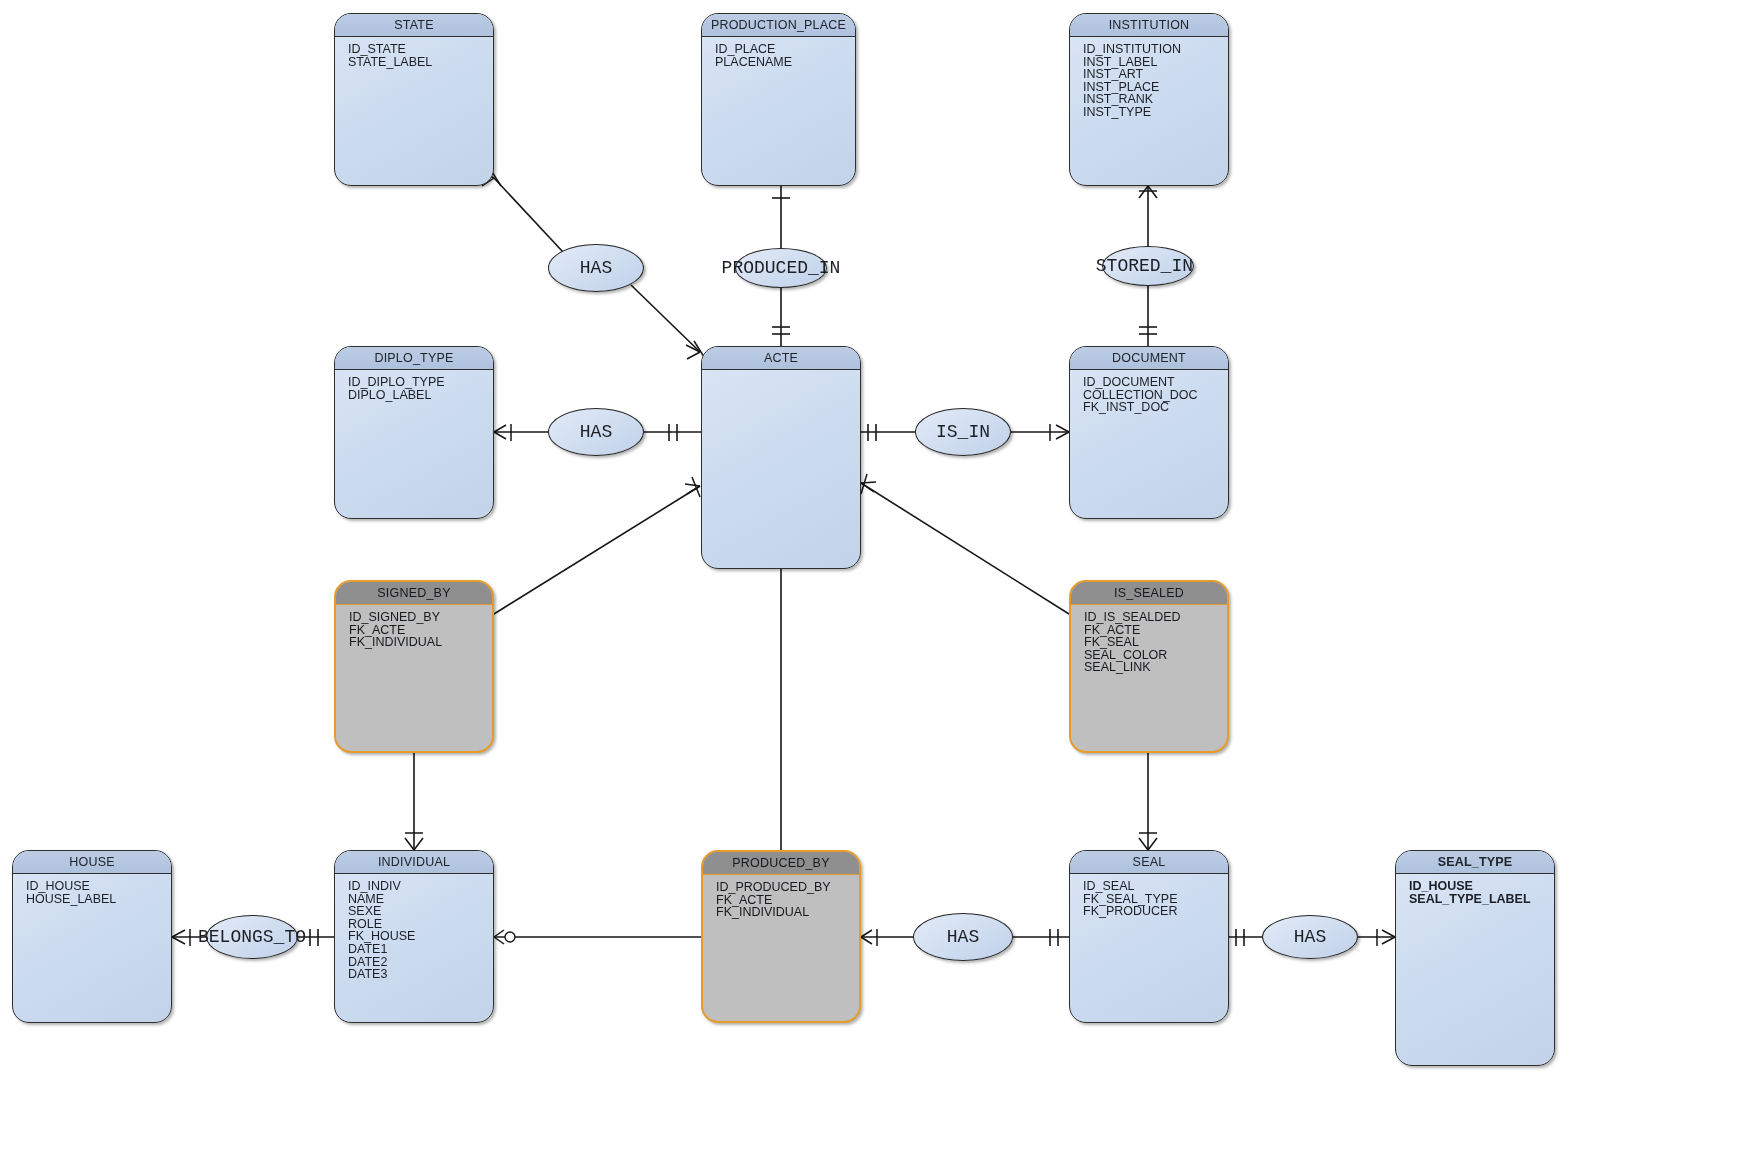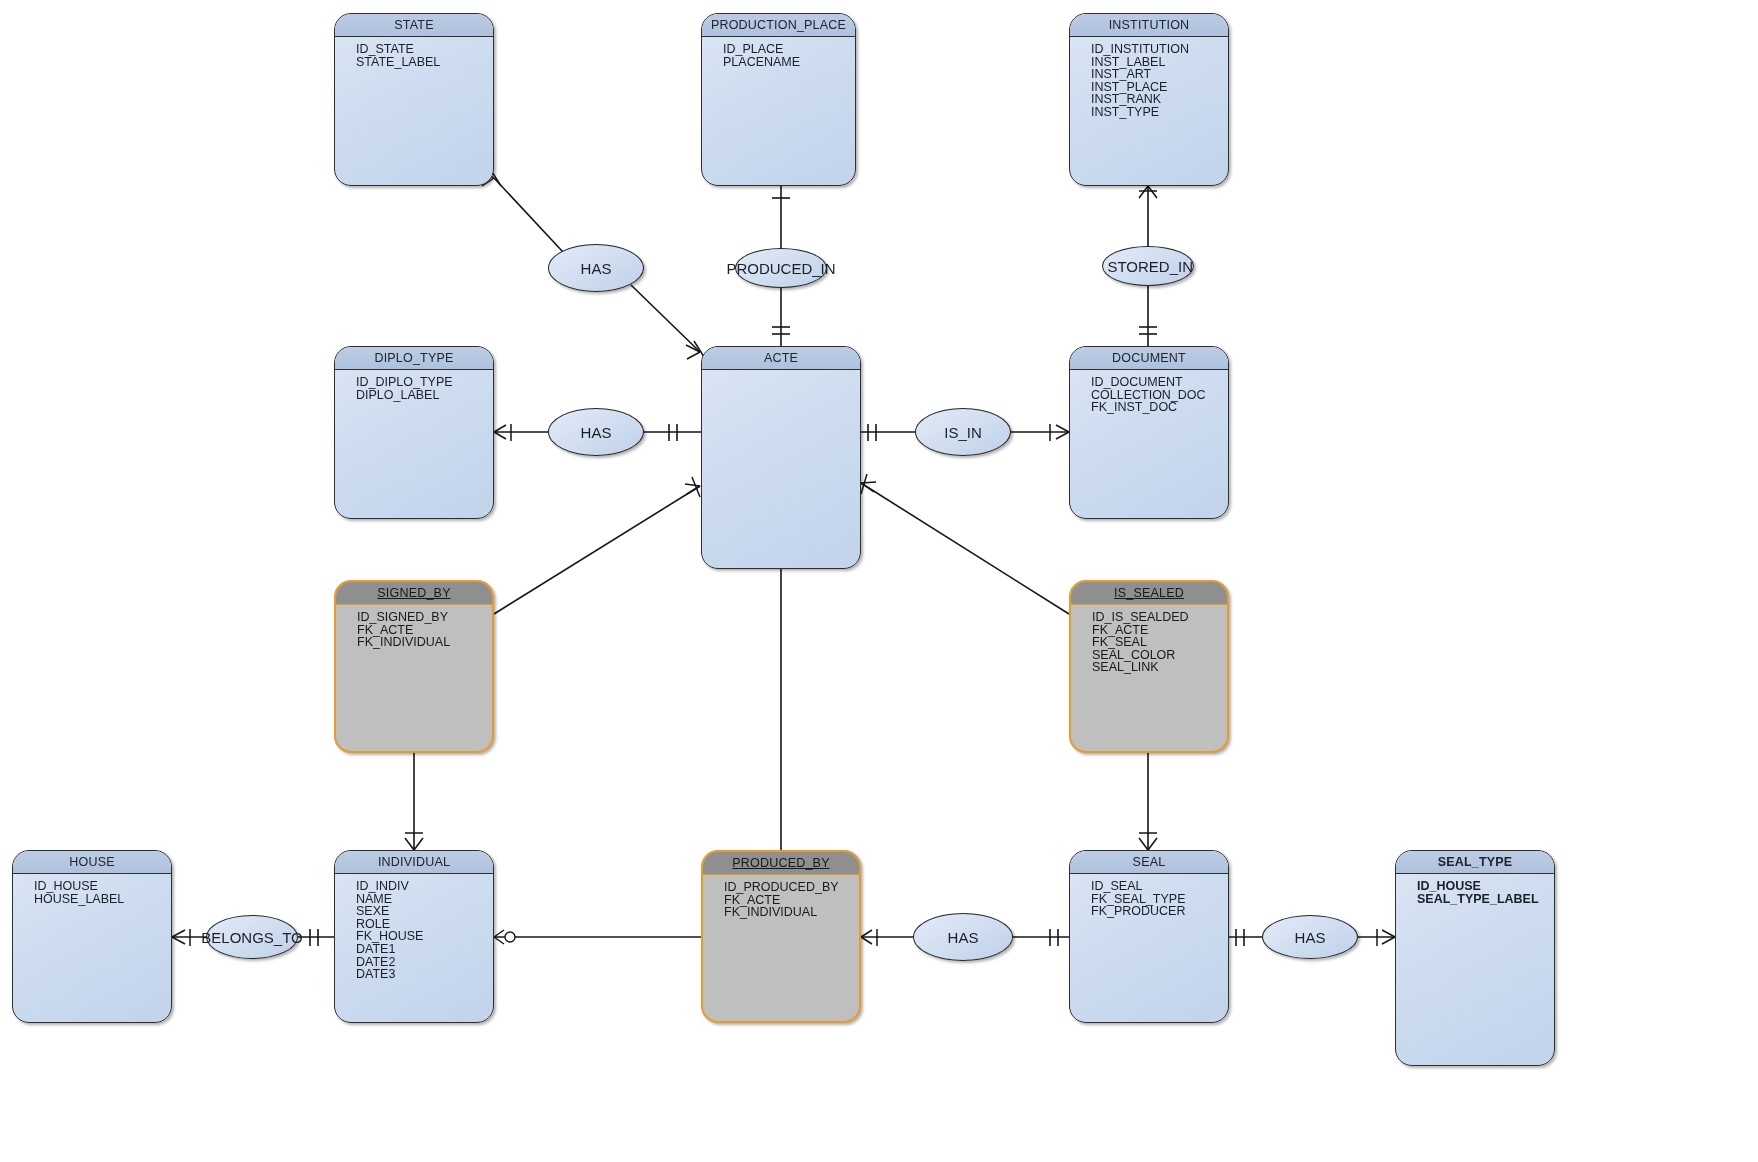--- a/index.html
+++ b/index.html
@@ -36,60 +36,60 @@
     height:22px;
     line-height:22px;
     text-align:center;
     font-size:12.5px;
     color:#20242b;
     background:linear-gradient(180deg,#bccce4 0%,#aec1dd 100%);
     border-bottom:1px solid #2f2f2f;
     letter-spacing:.2px;
   }
   .entity .eattrs{
-    padding:6px 0 4px 20px;
+    padding:6px 0 4px 12px;
     font-size:12.5px;
     line-height:12.6px;
     color:#1b1f26;
   }
   .entity .eattrs div{
     white-space:nowrap;
     padding:0 0 0 1px;
     height:12.6px;
   }
 
   
   .entity.assoc{
     border:2px solid #e59c2a;
     background:#bfbfbf;
     box-shadow:2px 2px 3px rgba(0,0,0,0.30);
   }
   .entity.assoc .etitle{
     background:#8f8f8f;
     border-bottom:1px solid #e59c2a;
     color:#16191d;
-    text-decoration:underline;
   }
   .entity.assoc .eattrs{color:#16191d;}
 
   
   .rel{
     position:absolute;
     box-sizing:border-box;
     border:1.4px solid #262626;
     border-radius:50%;
     background:linear-gradient(150deg,#e2eaf7 0%,#d2dff1 48%,#bfd0e9 100%);
     box-shadow:2px 2px 3px rgba(0,0,0,0.30);
     display:flex;
     align-items:center;
     justify-content:center;
-    font-size:15px;
+    font-size:18px;
     color:#1b1f26;
     z-index:4;
     white-space:nowrap;
+    font-family:Liberation Mono, monospace;
   }
 </style>
 </head>
 <body>
 
 <div id="canvas">
 
   <svg id="edges" viewBox="0 0 1758 1162" width="1758" height="1162" xmlns="http://www.w3.org/2000/svg">
     <g fill="none" stroke="#161616" stroke-width="1.6" stroke-linecap="butt">
 

